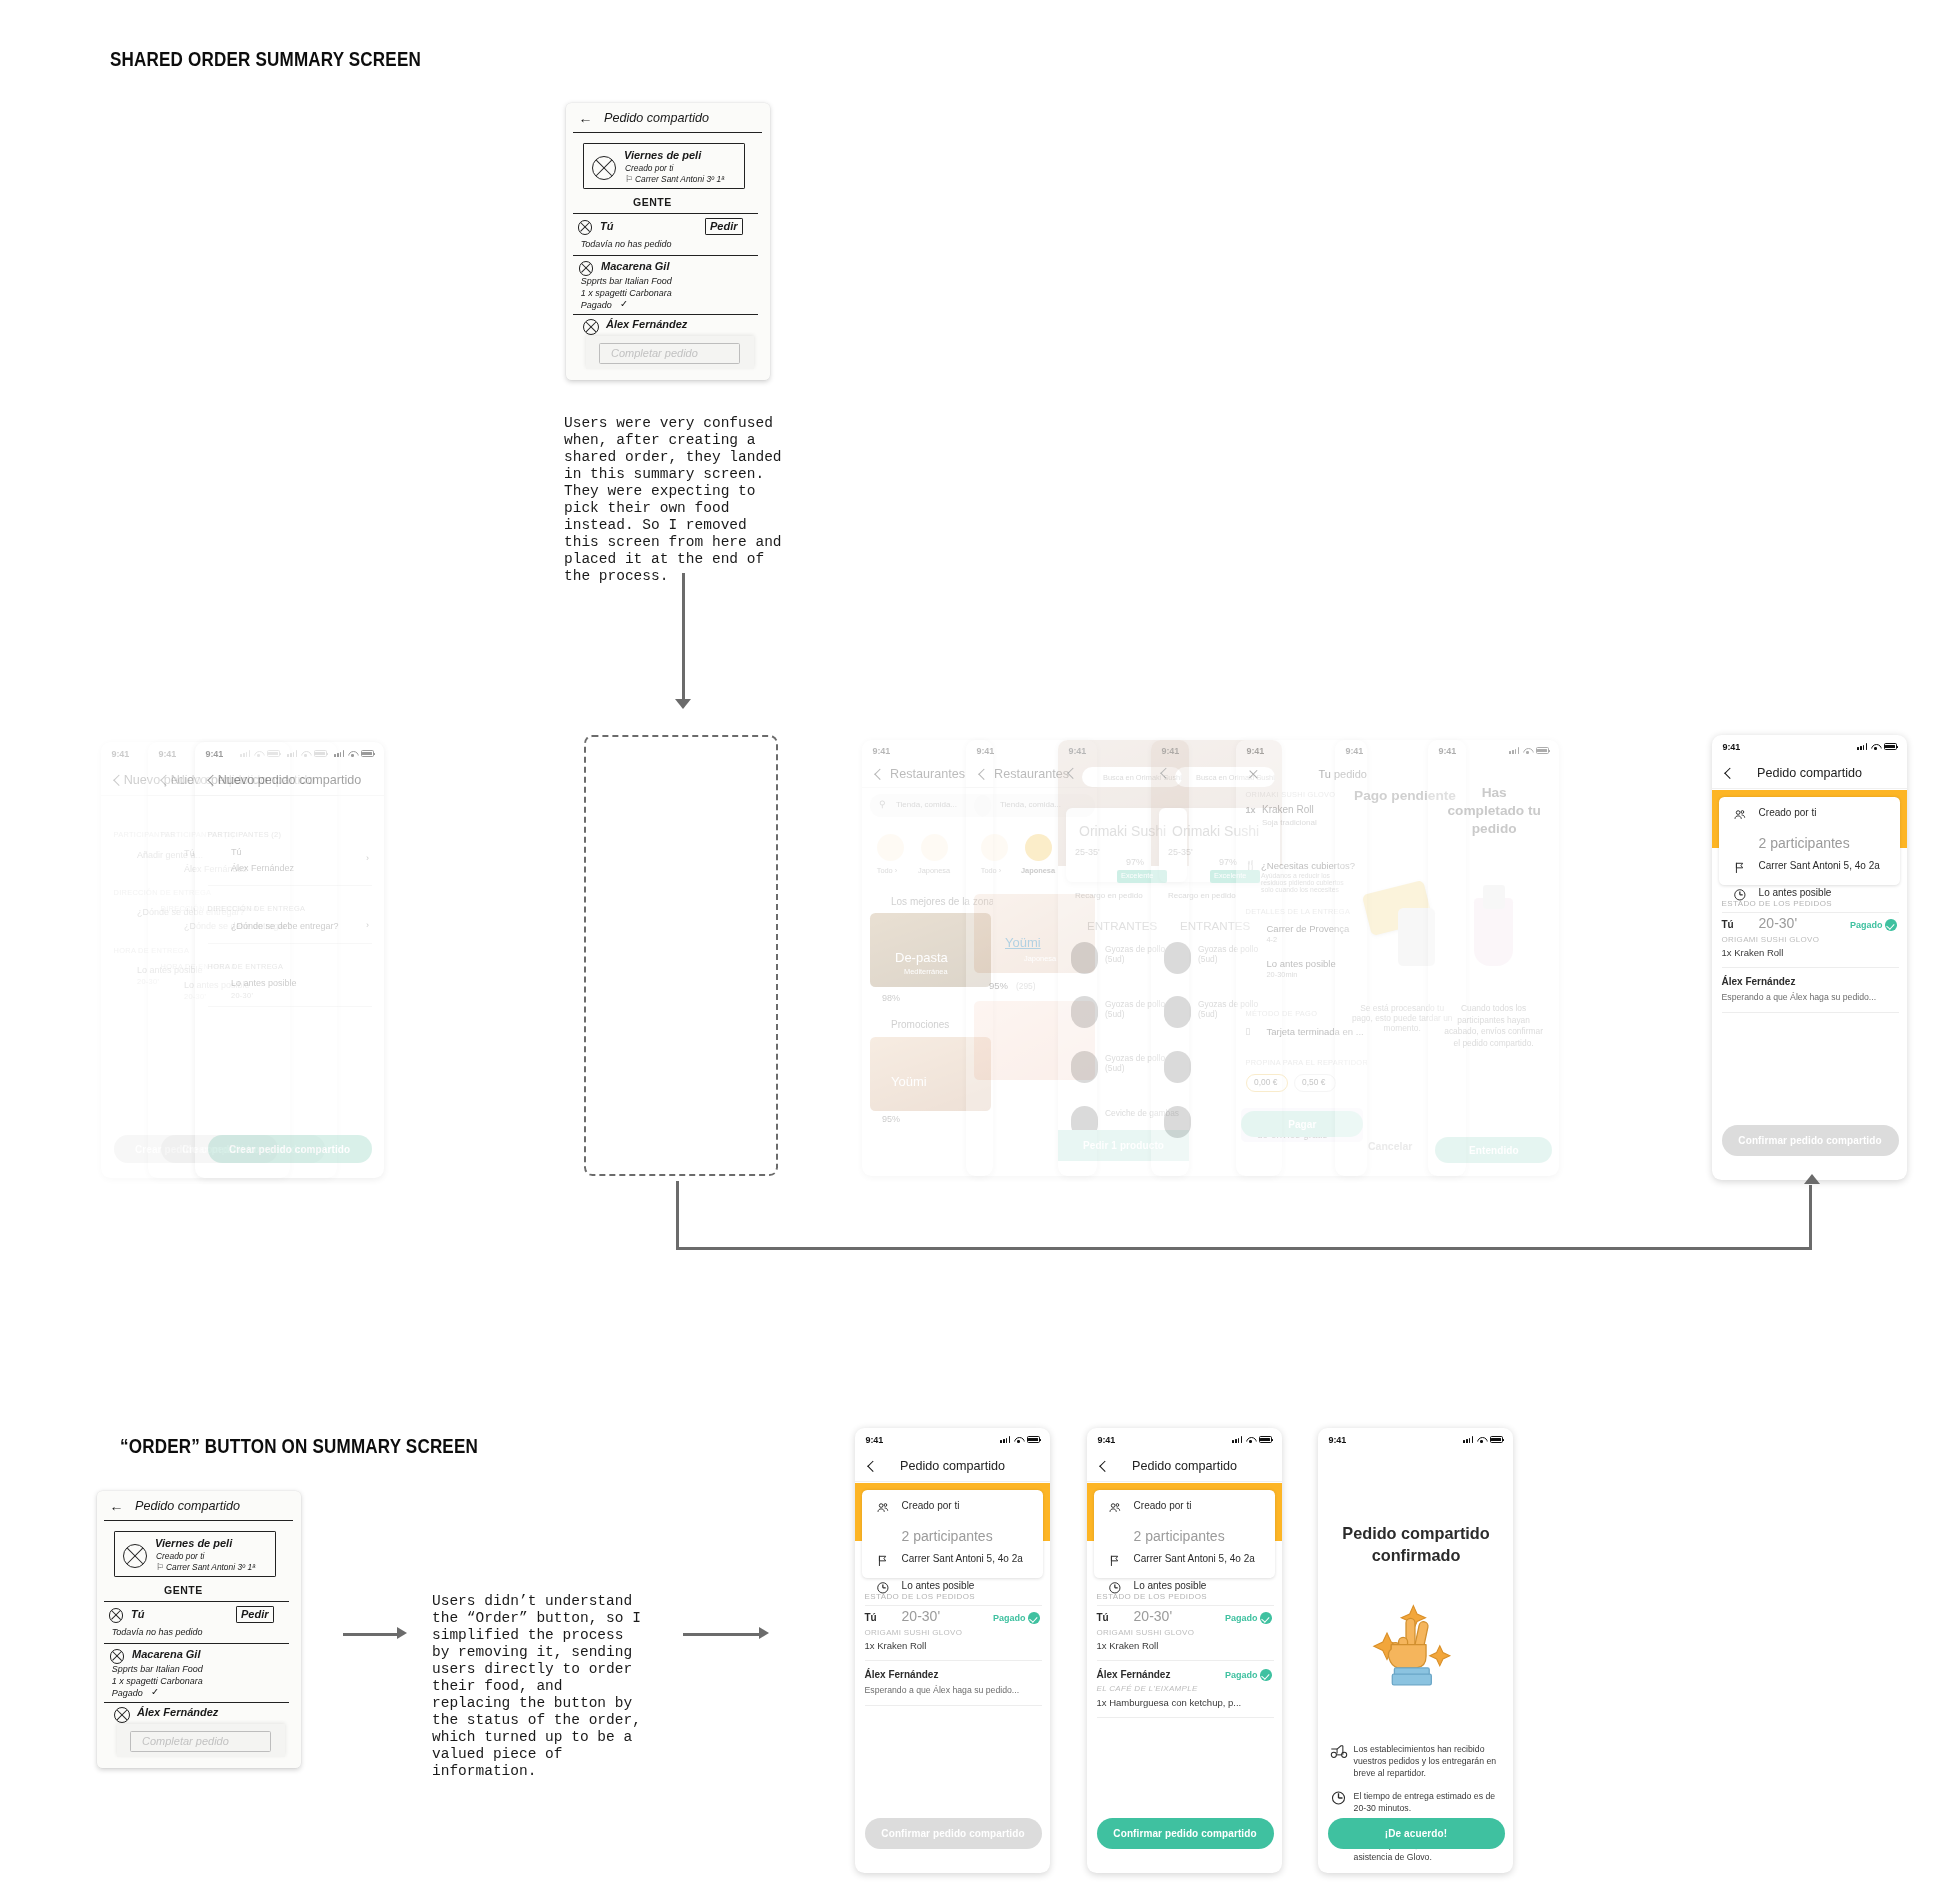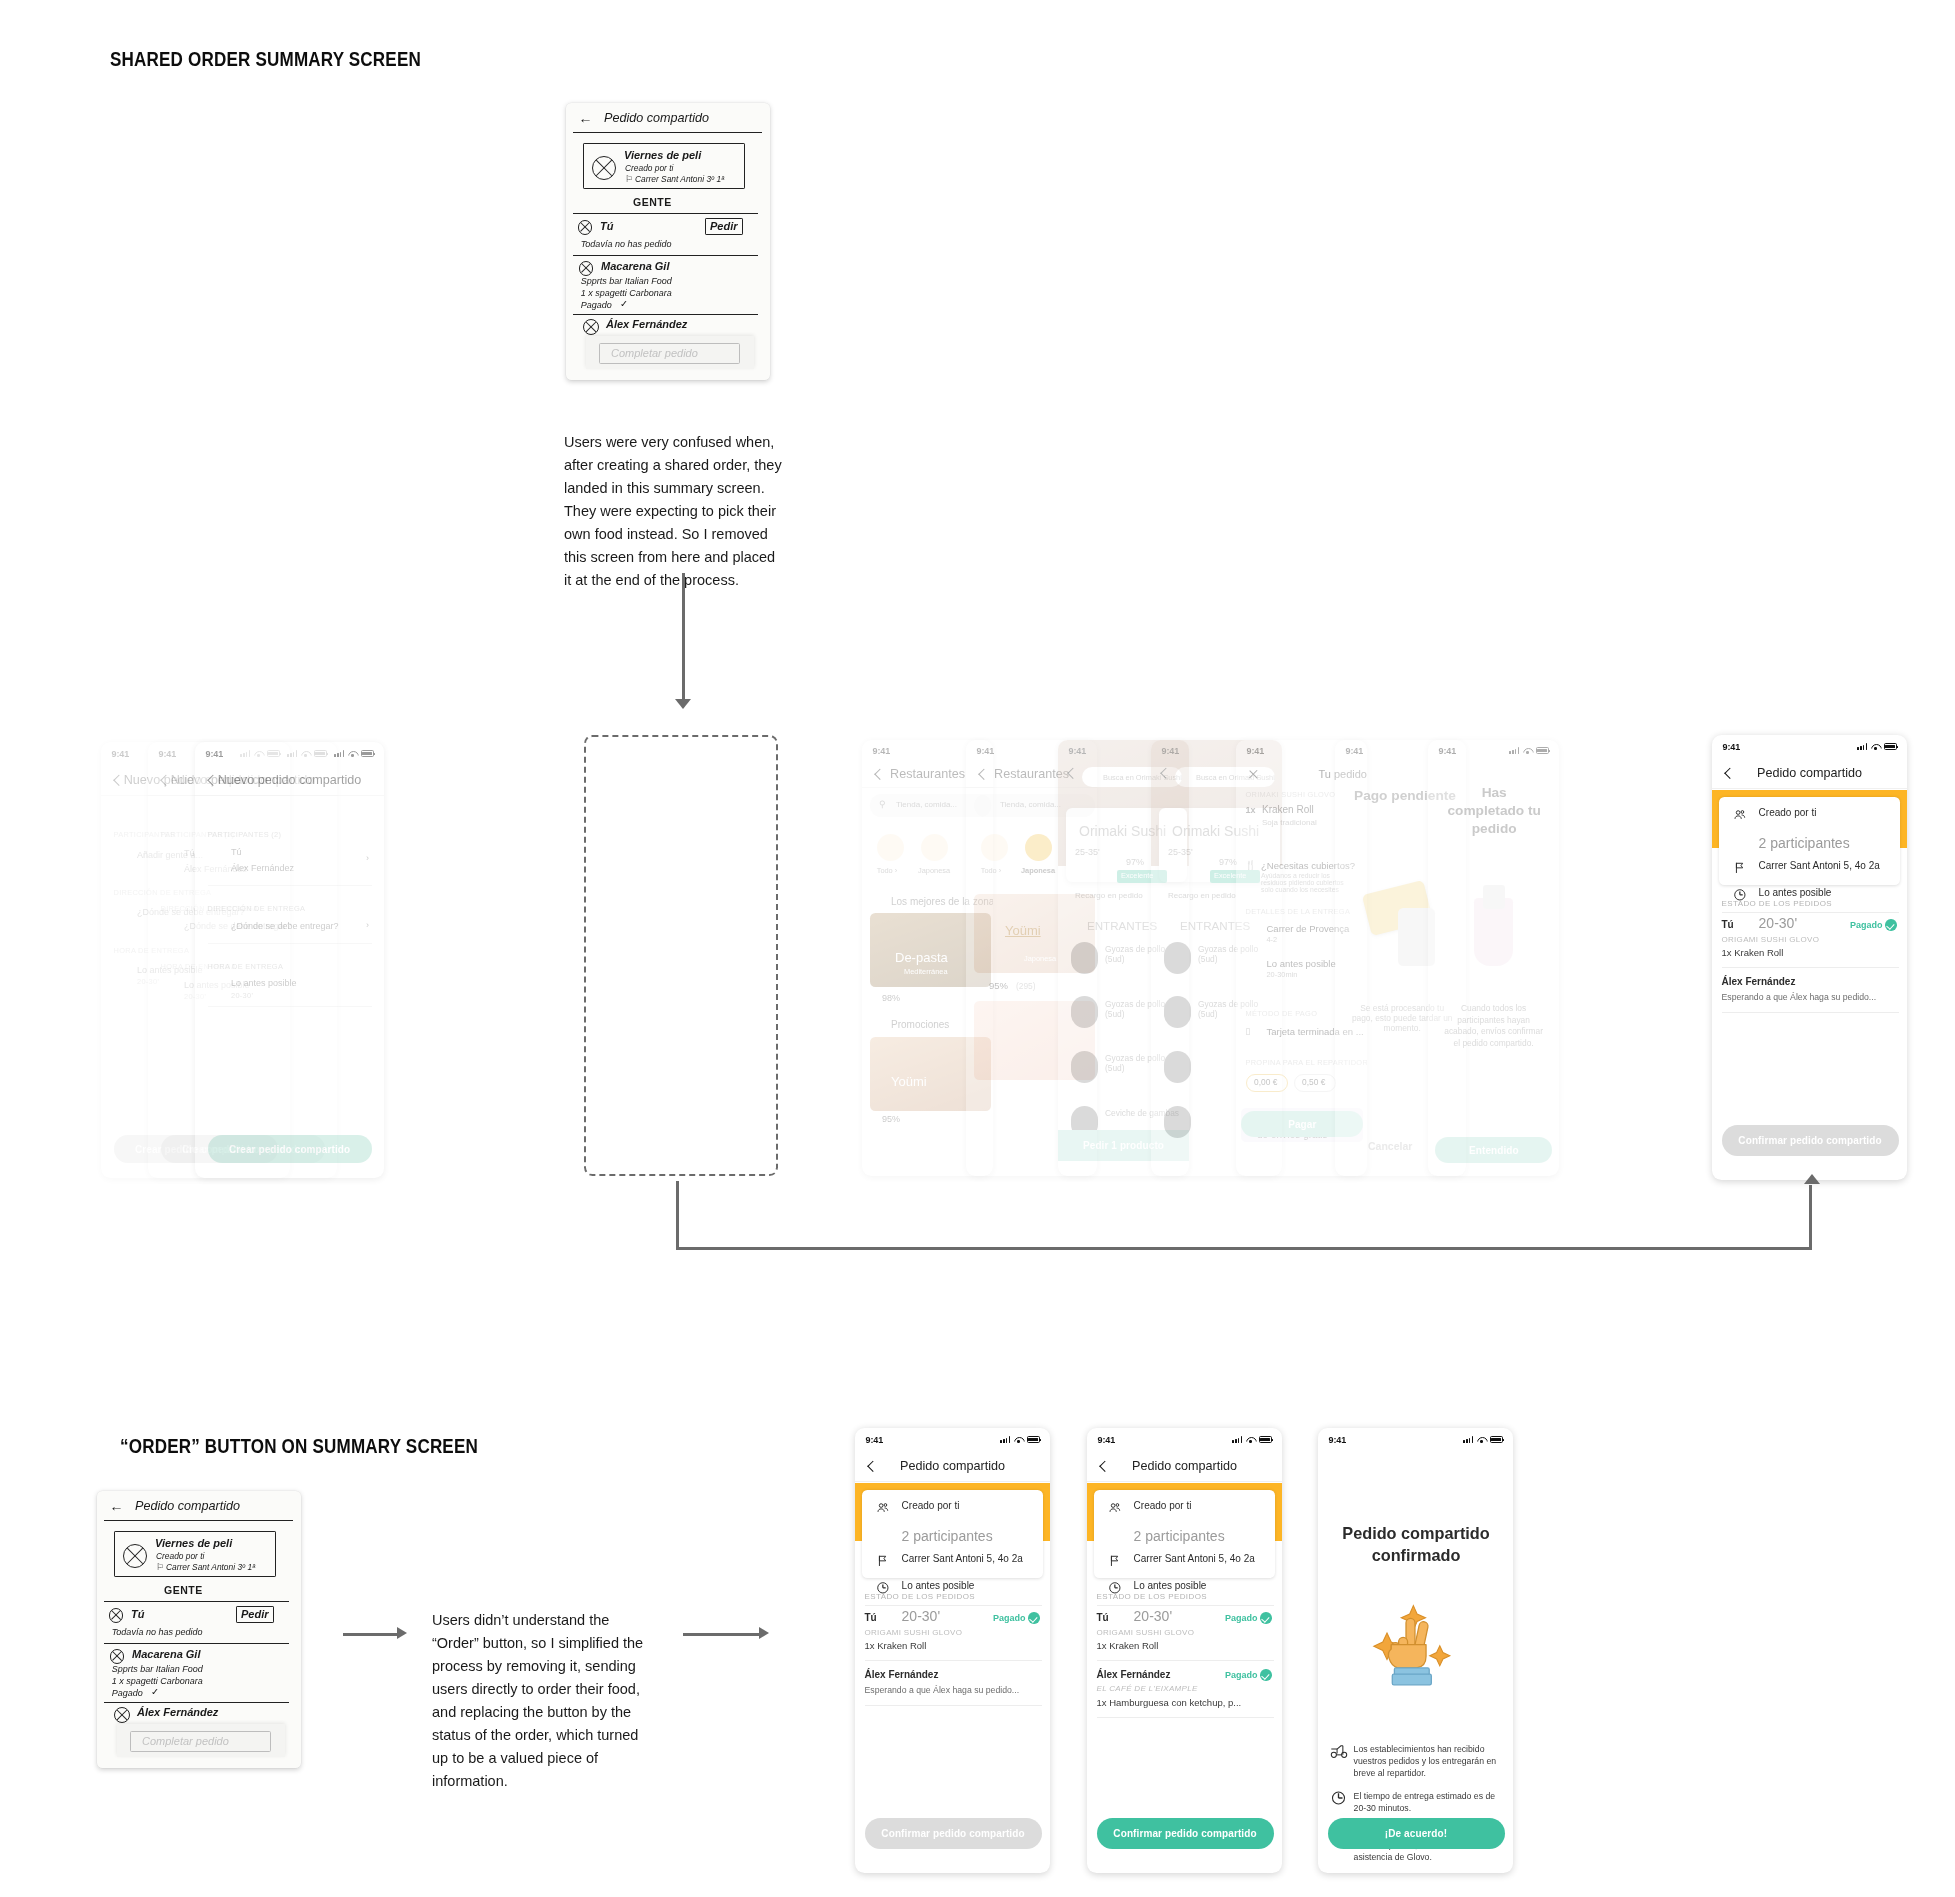--- a/index.html
+++ b/index.html
@@ -15,23 +15,22 @@
   
   .section-heading{
     font-family:"Liberation Sans", sans-serif;
     font-weight:bold; font-size:19.4px; letter-spacing:0.2px;
     color:#0d0d0d; white-space:nowrap;
     transform:scaleX(.88); transform-origin:left center;
   }
 
   
   .caption{
-    font-size:14.5px; line-height:23px; color:#1a1a1a;
-    font-family:Liberation Sans, sans-serif;
-    margin-top:16px;
+    font-size:14.5px; line-height:17px; color:#1a1a1a;
+    font-family:Liberation Mono, monospace;
   }
 
   
   .sketch{
     background:#fbfbf9;
     border-radius:5.3px;
     box-shadow:0 1.6px 5.3px rgba(0,0,0,.18), 0 0 0 0.5px rgba(0,0,0,.04);
     overflow:hidden;
   }
   .sketch-inner{ position:relative; width:100%; height:100%; }
@@ -343,21 +342,21 @@
     <span class="nav-back"></span>
     <span class="nav-title">Restaurantes</span>
   </div>
   <div class="abs" style="left:8.4px; top:54px; width:121px; height:23px; background:#f6f6f6; border-radius:11.6px;"></div>
   <div class="mini-txt" style="left:34px; top:60px; font-size:8px;">Tienda, comida...</div>
   <div class="abs" style="left:14.7px; top:94px; width:27px;height:27px; background:#fdf1dd; border-radius:13.7px;"></div>
   <div class="mini-txt" style="left:14.7px; top:126px; font-size:7.4px;">Todo ›</div>
   <div class="abs" style="left:59px; top:94px; width:27px;height:27px; background:#f5c551; border-radius:13.7px;"></div>
   <div class="mini-txt" style="left:55px; top:126px; font-size:7.4px; font-weight:bold; color:#555;">Japonesa</div>
   <div class="abs" style="left:8.4px; top:154px; width:121px; height:79px; background:linear-gradient(150deg,#f0d7c5,#dcb9a2); border-radius:5.3px;"></div>
-  <div class="mini-txt" style="left:39px; top:183px; font-size:13px; color:#a16207;text-decoration:underline;">Yoümi</div>
+  <div class="mini-txt" style="left:39px; top:195px; font-size:13px; color:#0369a1;text-decoration:underline;">Yoümi</div>
   <div class="mini-txt" style="left:58px; top:214px; font-size:7.4px; color:#fff;">Japonesa</div>
   <div class="mini-txt" style="left:23px; top:240px; font-size:9.5px; color:#333;">95%</div>
   <div class="mini-txt" style="left:50px; top:241px; font-size:8.4px; color:#aaa;">(295)</div>
   <div class="abs" style="left:8.4px; top:261px; width:121px; height:79px; background:linear-gradient(150deg,#fae0d4,#f2cbba); border-radius:5.3px;"></div>
 </div>
 
 <div class="phone phone-stack" style="left:1058px; top:740px; width:131px; height:436px; opacity:.30;">
   <div class="abs" style="left:0;top:0;width:100%;height:126px;background:linear-gradient(160deg,#dfcfc4,#cdb8ab);"></div>
   <div class="statusbar" style="height:21px;">
     <span class="sb-time">9:41</span>

